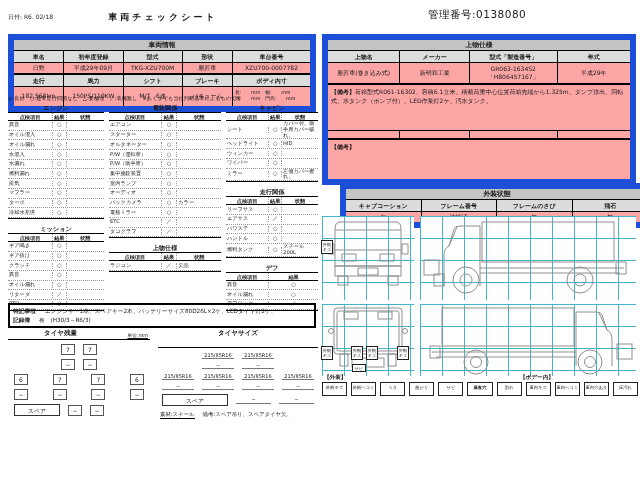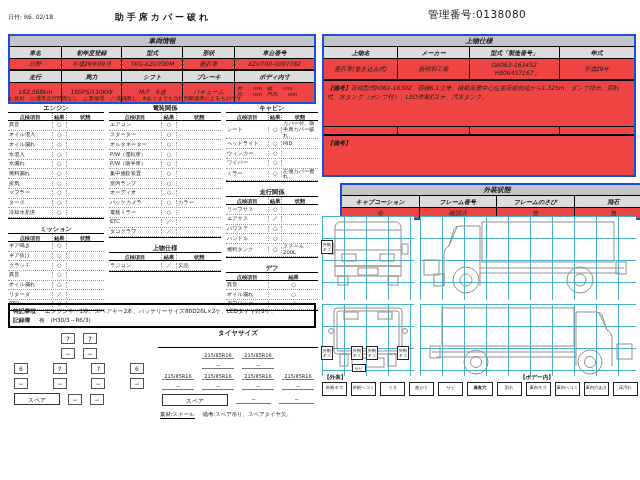--- a/index.html
+++ b/index.html
@@ -7,21 +7,21 @@
     font-family:"DejaVu Sans","Liberation Sans",sans-serif; color:#1a1a1a; overflow:hidden; }
 
   .abs { position:absolute; }
 
   
   #date   { left:8px; top:13px; font-size:6px; }
   #title  { left:8px; top:11px; width:310px; text-align:center; font-size:9px; font-weight:bold; letter-spacing:3px; }
   #ctrl   { left:428px; top:8px; font-size:10.5px; letter-spacing:0.5px;text-align:right; }
 
   
-  .btable { border:2px solid #1d4ed8; background:#ef4444;font-style:italic; }
+  .btable { border:6px solid #1d4ed8; background:#fca5a5; }
   .band   { height:11px; line-height:11px; background:var(--band); font-weight:bold; font-size:6.8px; text-align:center; border-bottom:1.5px solid #000; }
   .frow   { display:flex; border-bottom:1px solid #000; text-align:center; }
   .frow:last-child { border-bottom:none; }
   .frow .cell { border-right:1px solid #000; padding:1.5px 1px; font-size:6px; line-height:1.25; }
   .frow .cell:last-child { border-right:none; }
   .hrow .cell { background:var(--hdr); font-weight:bold; }
   .sep { border-top:1.5px solid #000; }
 
   #vinfo { left:8px; top:34px; width:308px; }
   #vinfo .cell:nth-child(1){width:17%;} #vinfo .cell:nth-child(2){width:20%;}
@@ -106,21 +106,21 @@
   #extlabel { left:324px; top:374px; }
   #bodylabel{ left:520px; top:374px; }
   #legendchips { position:absolute; left:322px; top:382px; width:316px; display:flex; gap:4px; }
   .lchip { flex:1; border:1px solid #222; background:#fff; font-size:4.3px; line-height:1.3; text-align:center; padding:1.5px 0; word-break:break-all; min-height:14px; }
   .lchip.dark { font-weight:bold; }
 </style>
 </head>
 <body>
 
 <div class="abs" id="date">日付: R6. 02/18</div>
-<div class="abs" id="title">助手席カバー破れ</div>
+<div class="abs" id="title">車両チェックシート</div>
 <div class="abs" id="ctrl">管理番号:0138080</div>
 
 <div class="abs btable" id="vinfo">
   <div class="band">車両情報</div>
   <div class="frow hrow">
       <span class="cell">車名</span>
       <span class="cell">初年度登録</span>
       <span class="cell">型式</span>
       <span class="cell">形状</span>
       <span class="cell">車台番号</span>
@@ -423,20 +423,24 @@
       </div>
     </div>
 </div>
 
 <div class="abs" id="notes">
   <div><span class="nlabel">特記事項</span><span>エンジンキー1本、スペアキー2本、バッテリーサイズ80D26L×2ケ、LEDタイヤ灯2ケ。</span></div>
   <div><span class="nlabel">記録簿</span><span>有　(H30/3～R6/3)</span></div>
 </div>
 
 <div class="abs" id="tireremain">
+  <div class="tr-head">
+    <span class="tr-title">タイヤ残量</span>
+    <span class="tr-unit">単位:mm</span>
+  </div>
   <div class="tr-row c2">
       <span class="tbox">7</span>
       <span class="tbox">7</span>
     </div>
   <div class="tr-row c2">
       <span class="tbox">−</span>
       <span class="tbox">−</span>
     </div>
   <div class="tr-row c4">
       <span class="tbox">6</span>

